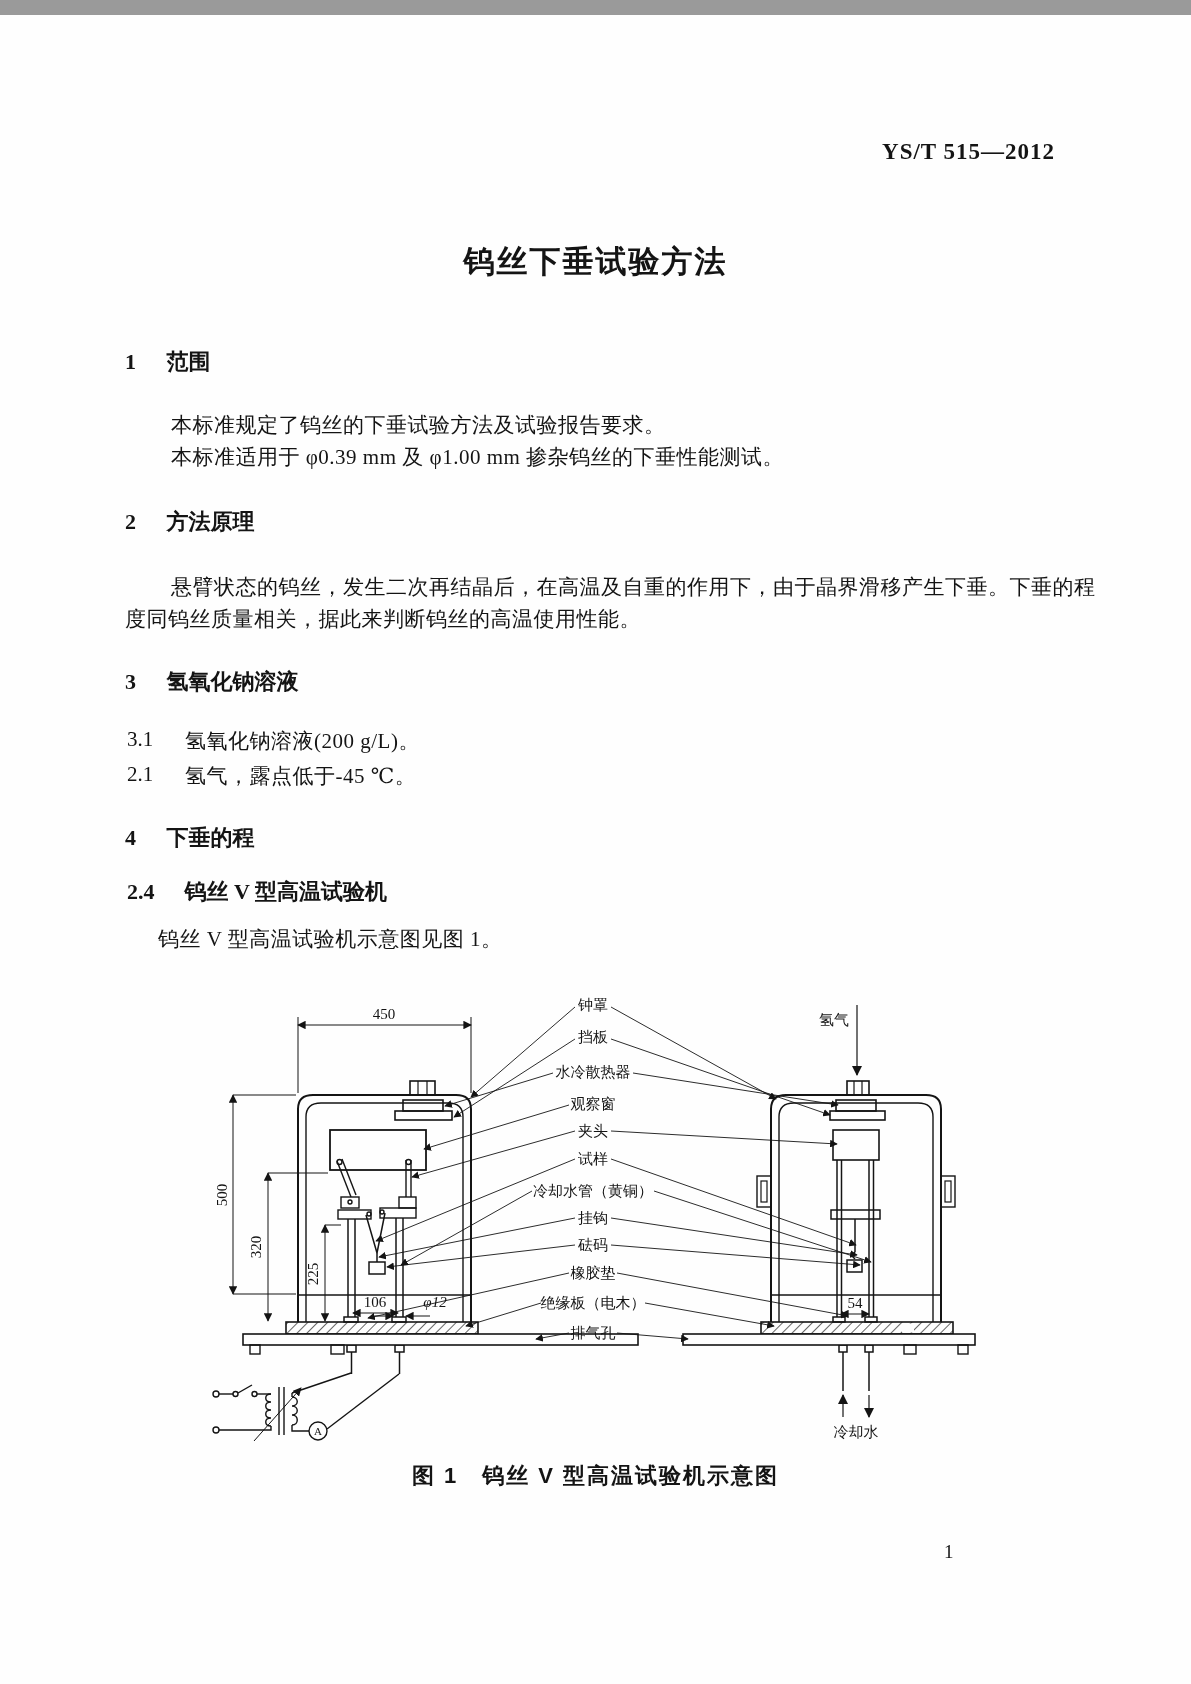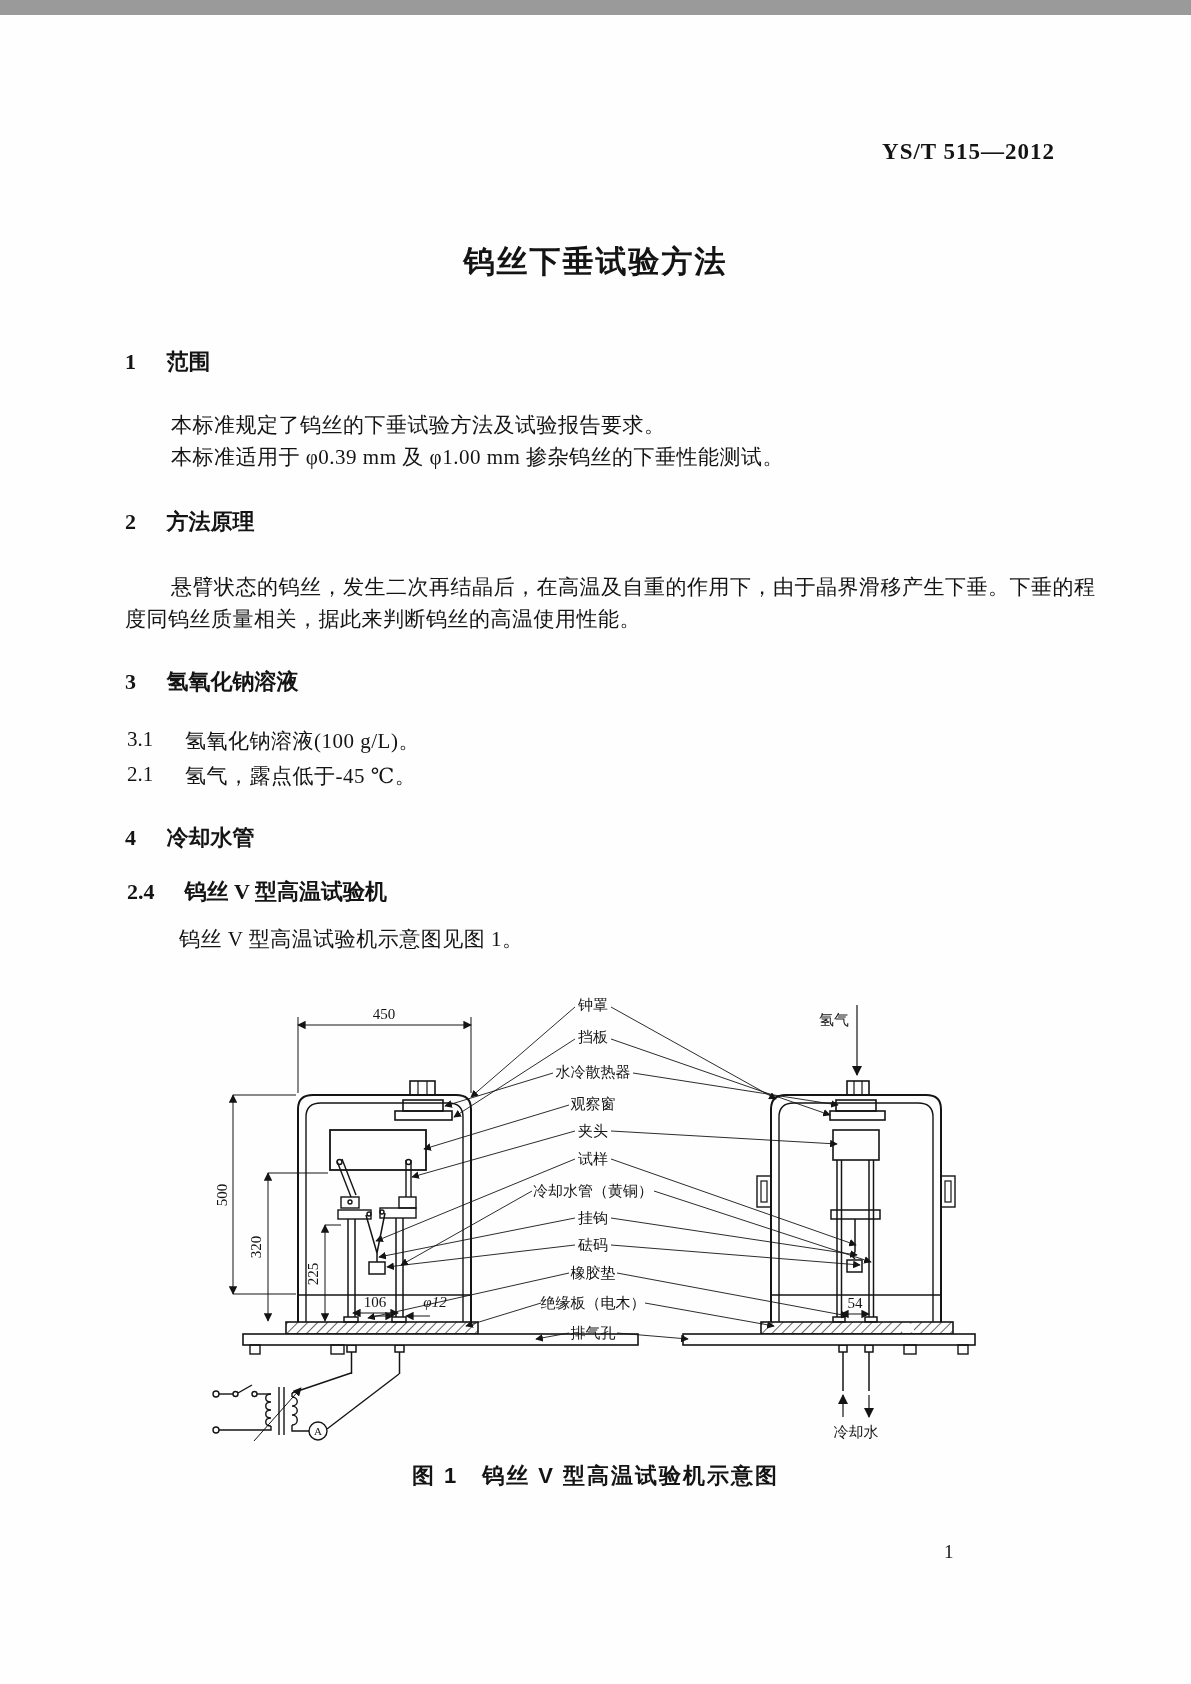--- a/index.html
+++ b/index.html
@@ -45,33 +45,33 @@
     <span>方法原理</span>
   </div>
   <div class="abs body-line" style="top:558px;left:171px;">悬臂状态的钨丝，发生二次再结晶后，在高温及自重的作用下，由于晶界滑移产生下垂。下垂的程</div>
   <div class="abs body-line" style="top:590px;left:125px;">度同钨丝质量相关，据此来判断钨丝的高温使用性能。</div>
 
   <div class="abs sec-head" style="top:652px;left:125px;">
     <span class="sec-num">3</span>
     <span>氢氧化钠溶液</span>
   </div>
   <div class="abs item-num" style="top:712px;left:127px;">3.1</div>
-  <div class="abs body-line" style="top:712px;left:185px;">氢氧化钠溶液(100 g/L)。</div>
+  <div class="abs body-line" style="top:712px;left:185px;">氢氧化钠溶液(200 g/L)。</div>
   <div class="abs item-num" style="top:747px;left:127px;">2.1</div>
   <div class="abs body-line" style="top:747px;left:185px;">氢气，露点低于-45 ℃。</div>
 
   <div class="abs sec-head" style="top:808px;left:125px;">
     <span class="sec-num">4</span>
-    <span>冷却水管</span>
+    <span>下垂的程</span>
   </div>
   <div class="abs sec-head" style="top:862px;left:127px;">
     <span style="display:inline-block;min-width:52px;">2.4</span>
     <span>钨丝 V 型高温试验机</span>
   </div>
-  <div class="abs body-line" style="top:910px;left:179px;">钨丝 V 型高温试验机示意图见图 1。</div>
+  <div class="abs body-line" style="top:910px;left:158px;">钨丝 V 型高温试验机示意图见图 1。</div>
 
   <svg class="abs" style="top:932px;left:138px;" width="920" height="500" viewBox="0 0 920 500">
     <defs>
       <marker id="arr" viewBox="0 0 10 10" refX="9" refY="5" markerWidth="8.5" markerHeight="8.5" orient="auto-start-reverse">
         <path d="M0,0 L10,5 L0,10 z" fill="#141414"></path>
       </marker>
       <pattern id="hatch" width="7" height="7" patternTransform="rotate(45)" patternUnits="userSpaceOnUse">
         <line x1="0" y1="0" x2="0" y2="7" stroke="#141414" stroke-width="1.3"></line>
       </pattern>
     </defs>

